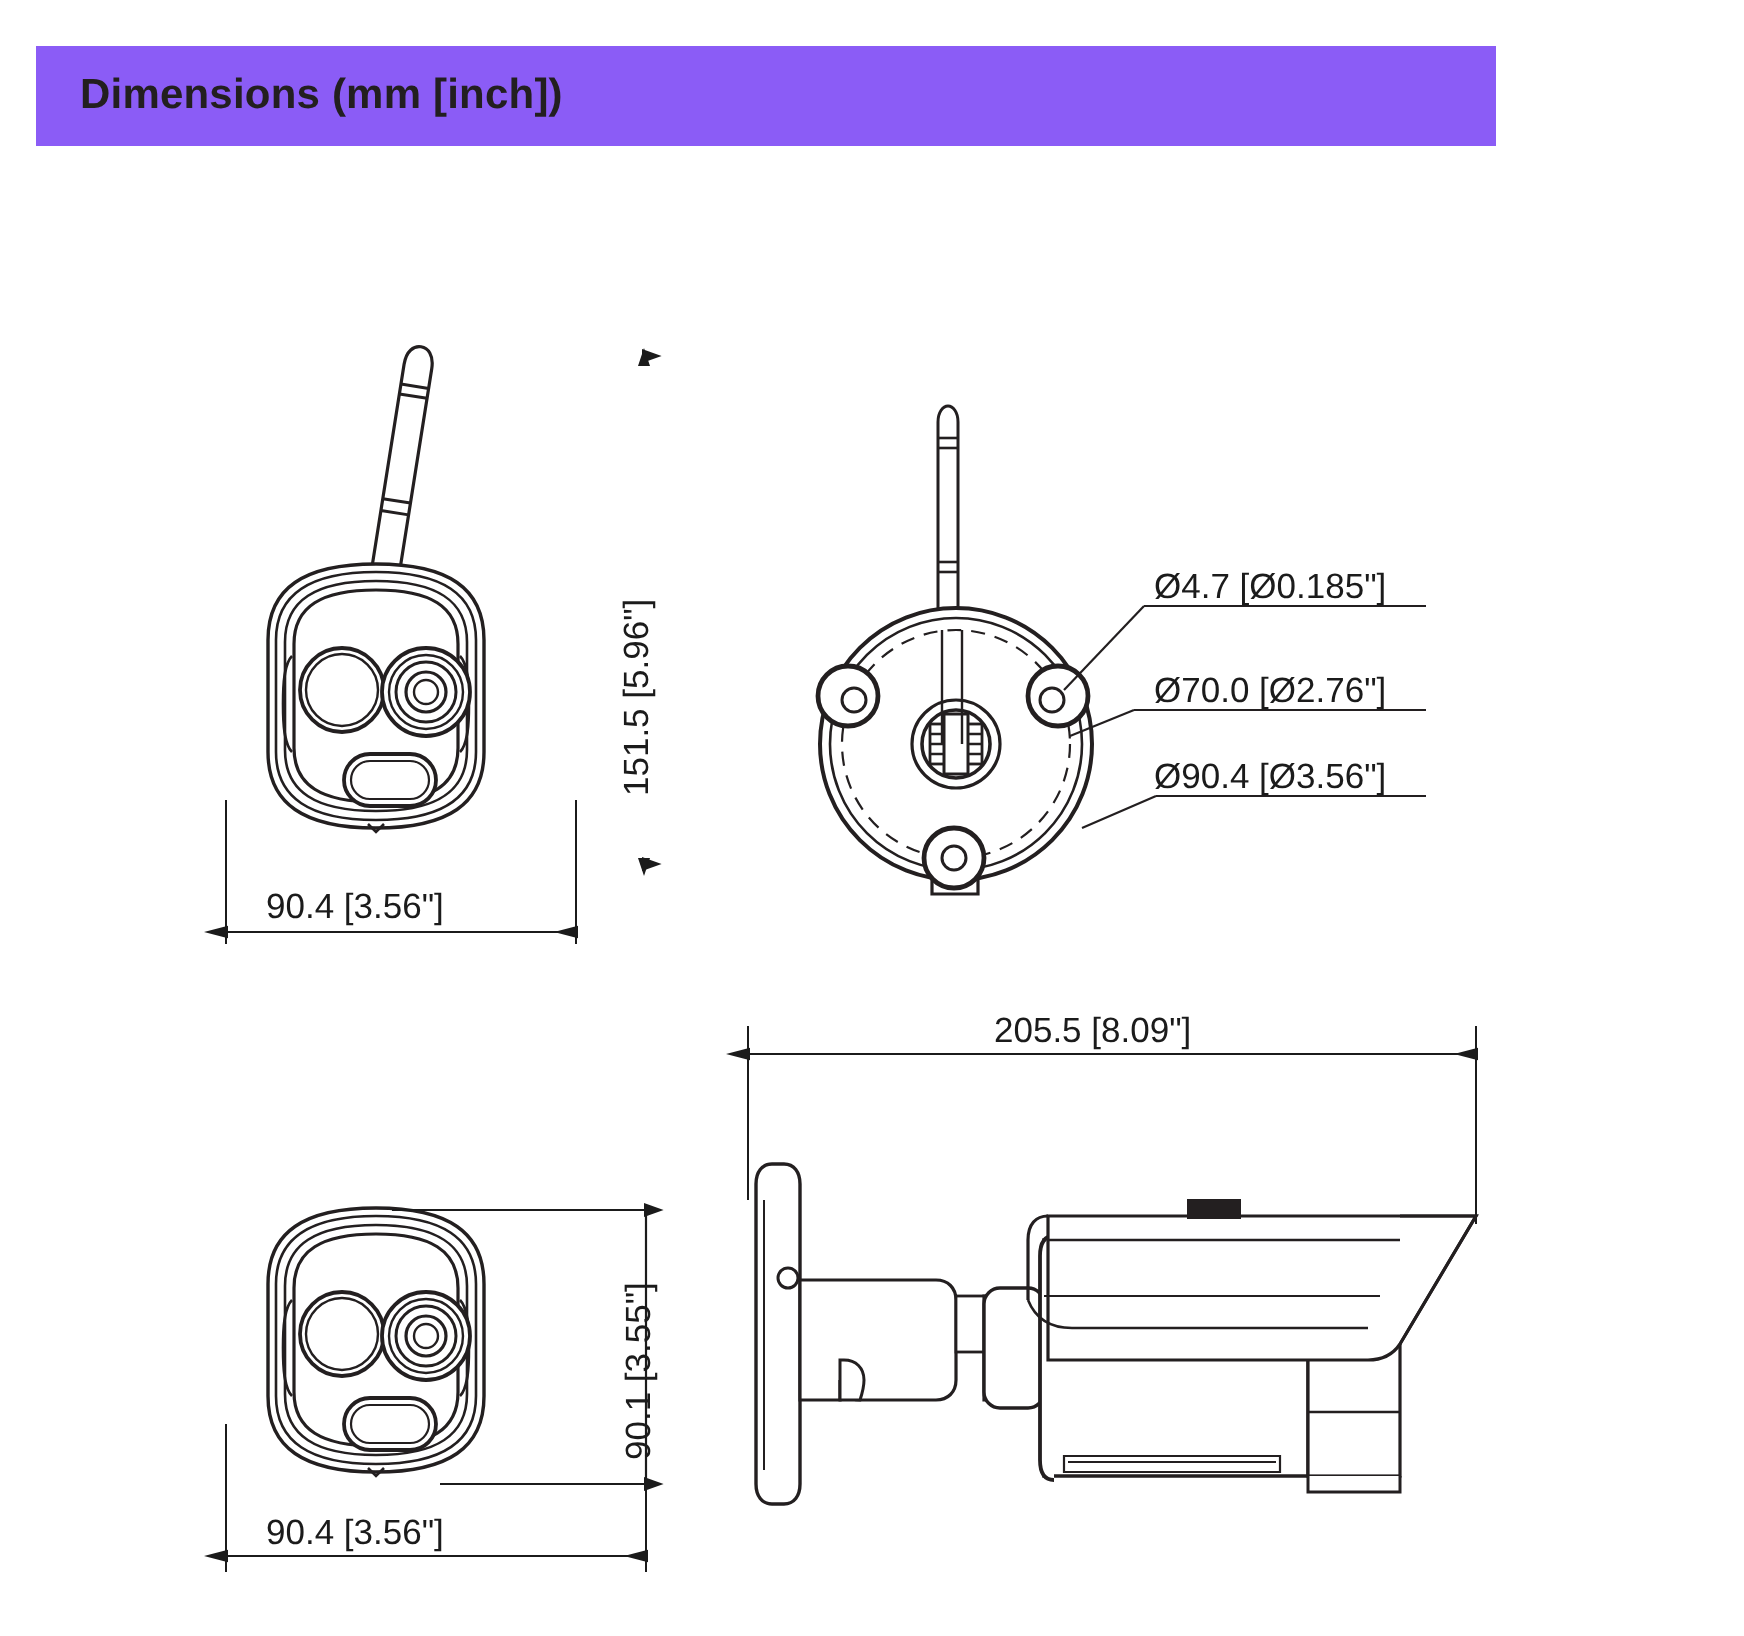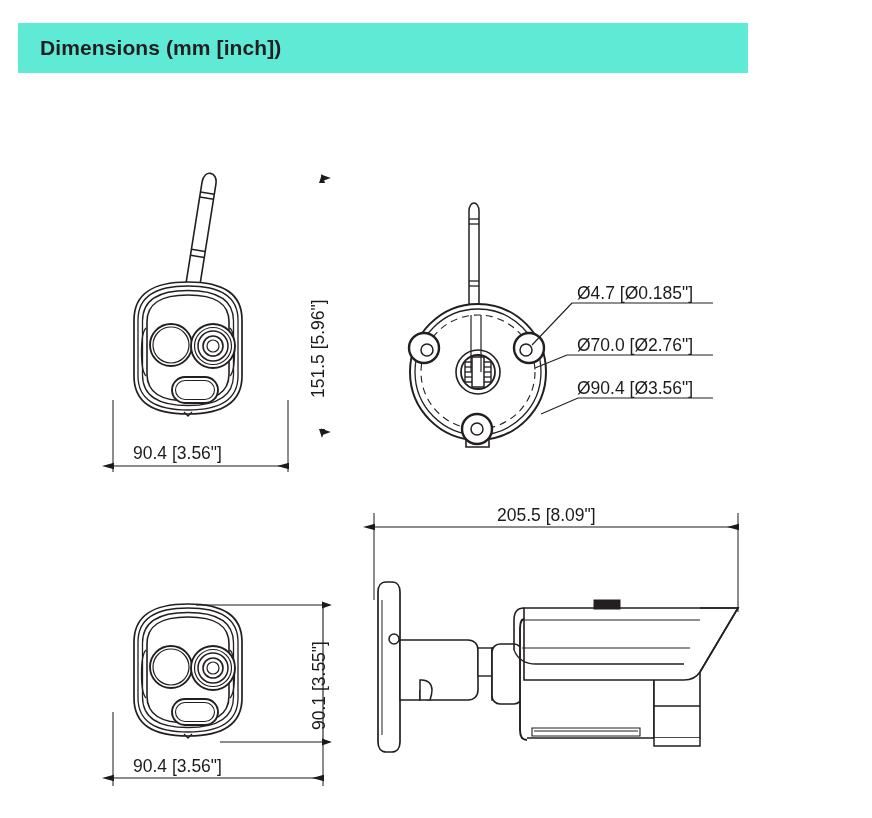--- a/index.html
+++ b/index.html
@@ -18,21 +18,21 @@
     position: absolute;
     inset: 0;
   }
   
   .section-header {
     position: absolute;
     left: 18px;
     top: 23px;
     width: 730px;
     height: 50px;
-    background: #5eead4;
+    background: #8b5cf6;
     display: flex;
     align-items: center;
   }
   .section-header .title {
     margin-left: 22px;
     font-size: 21px;
     font-weight: bold;
     color: #231f20;
     letter-spacing: 0.1px;
   }

